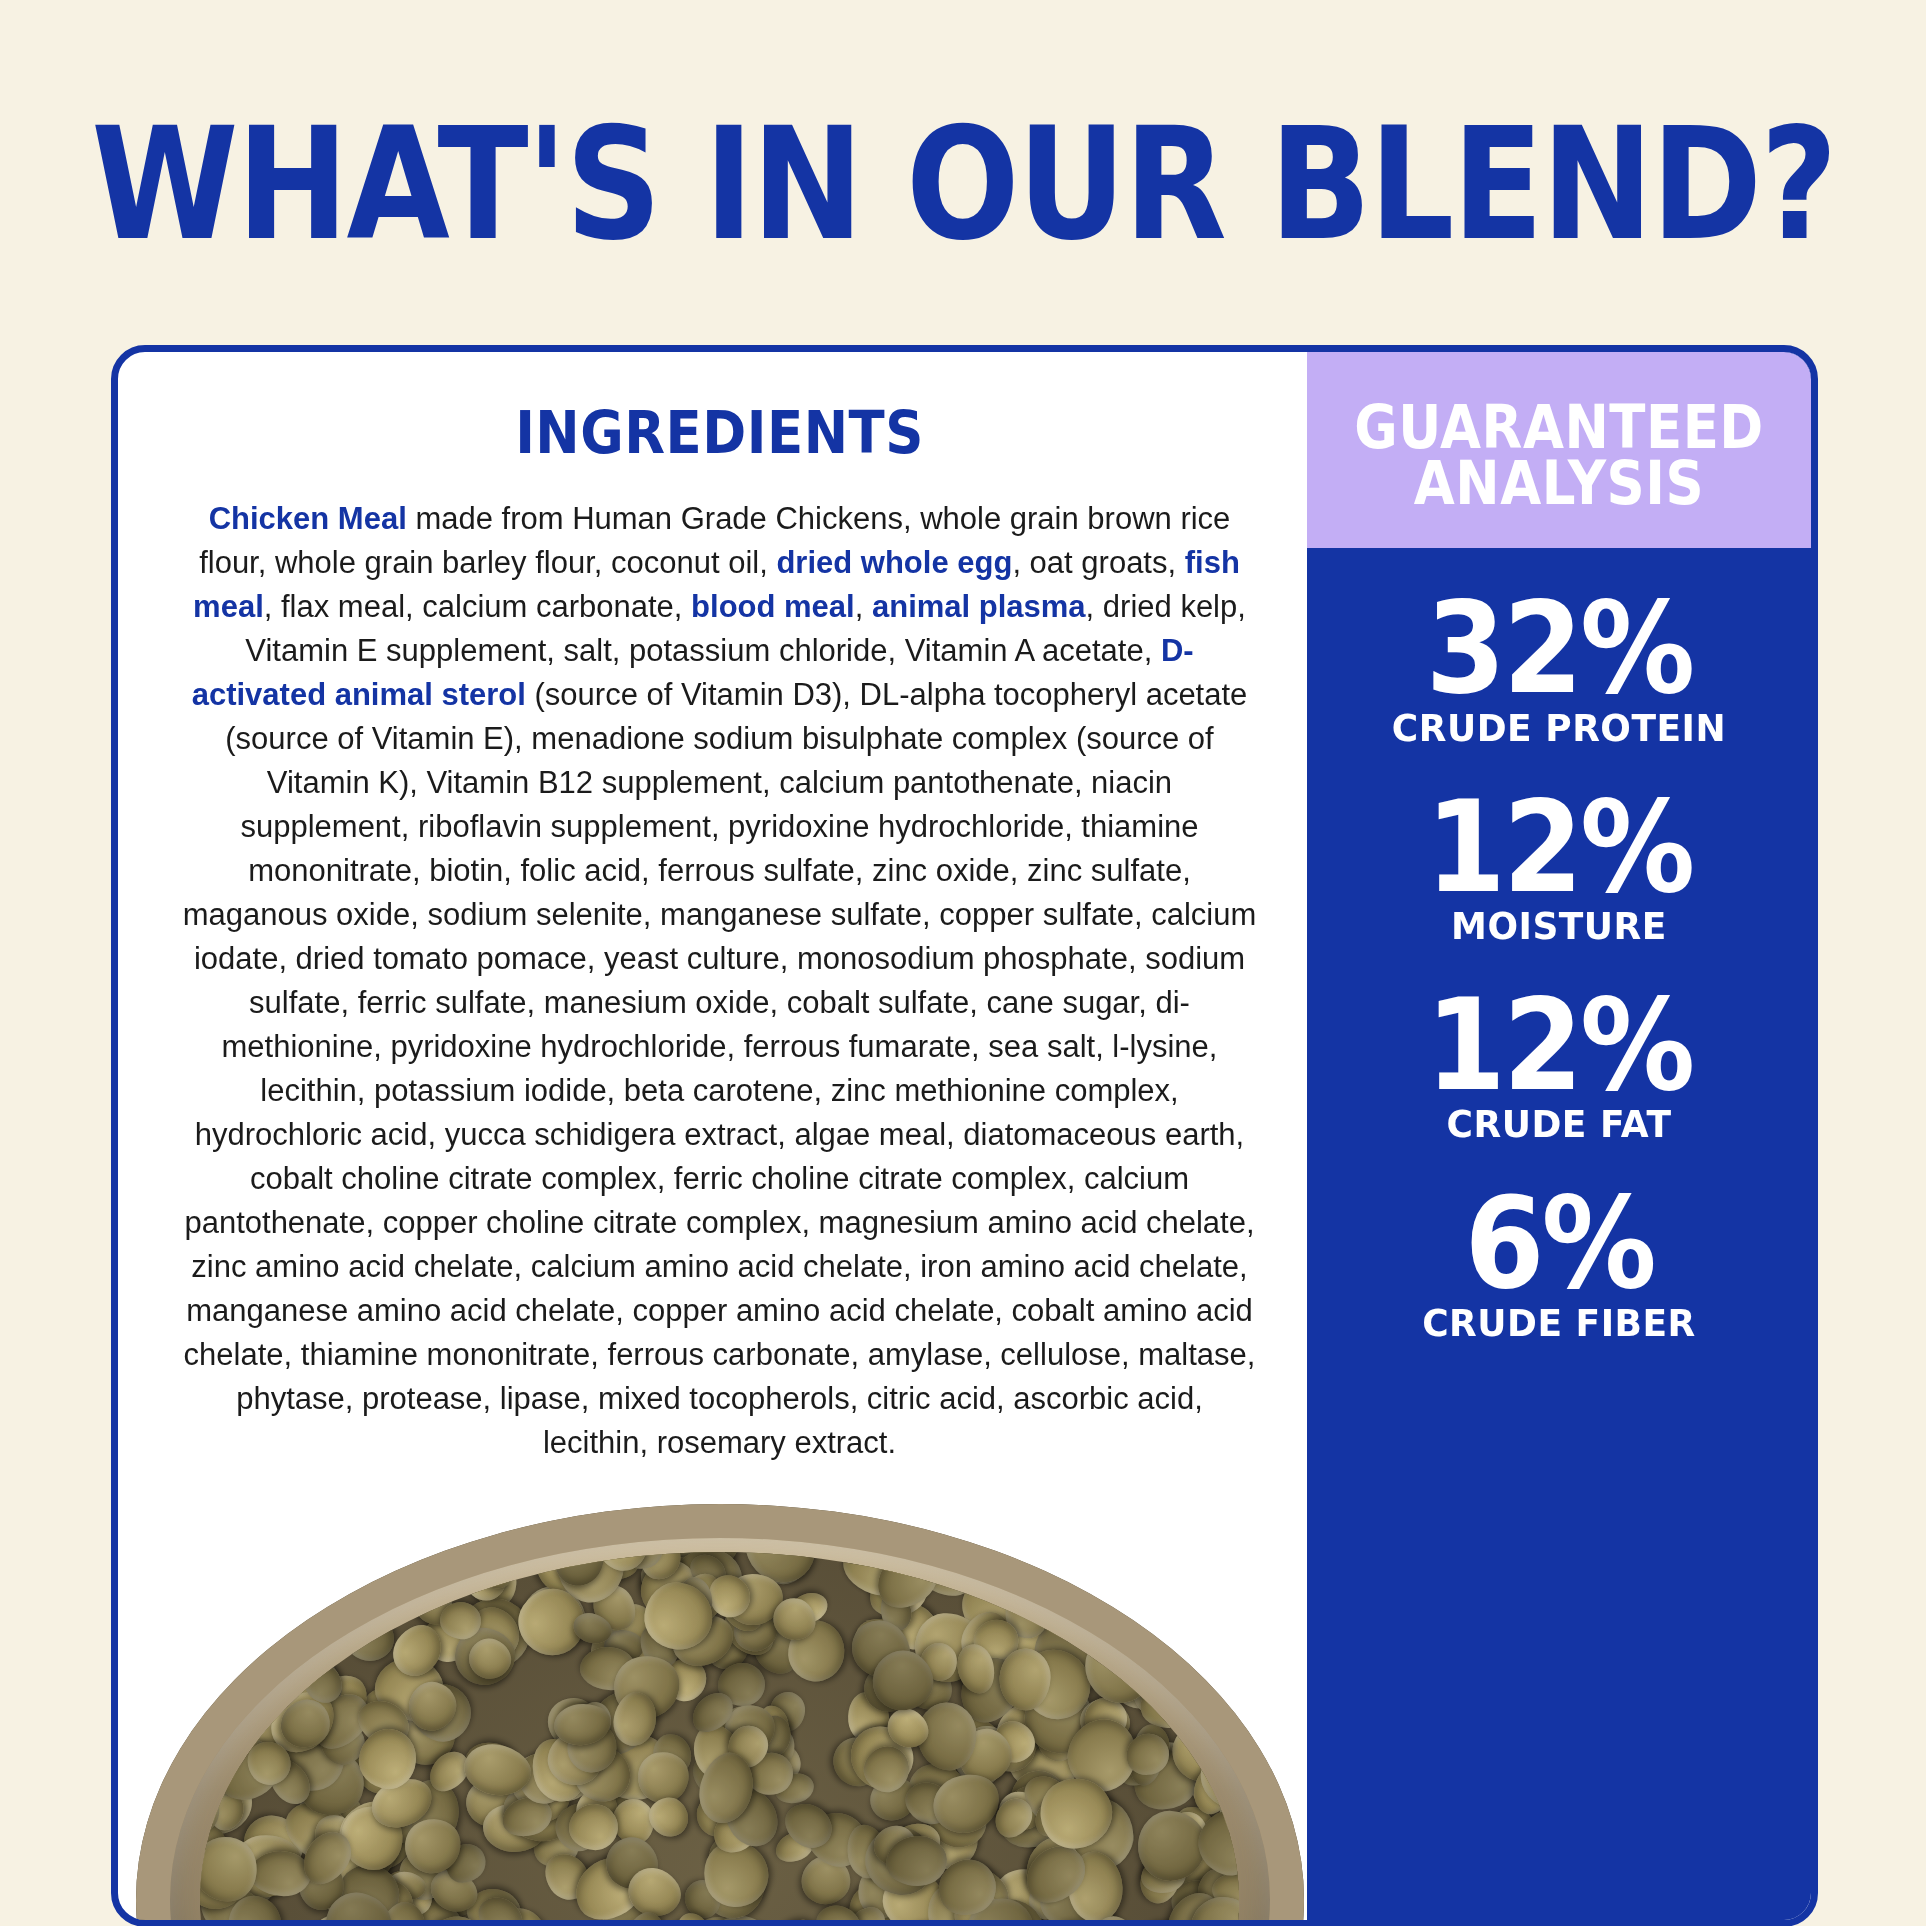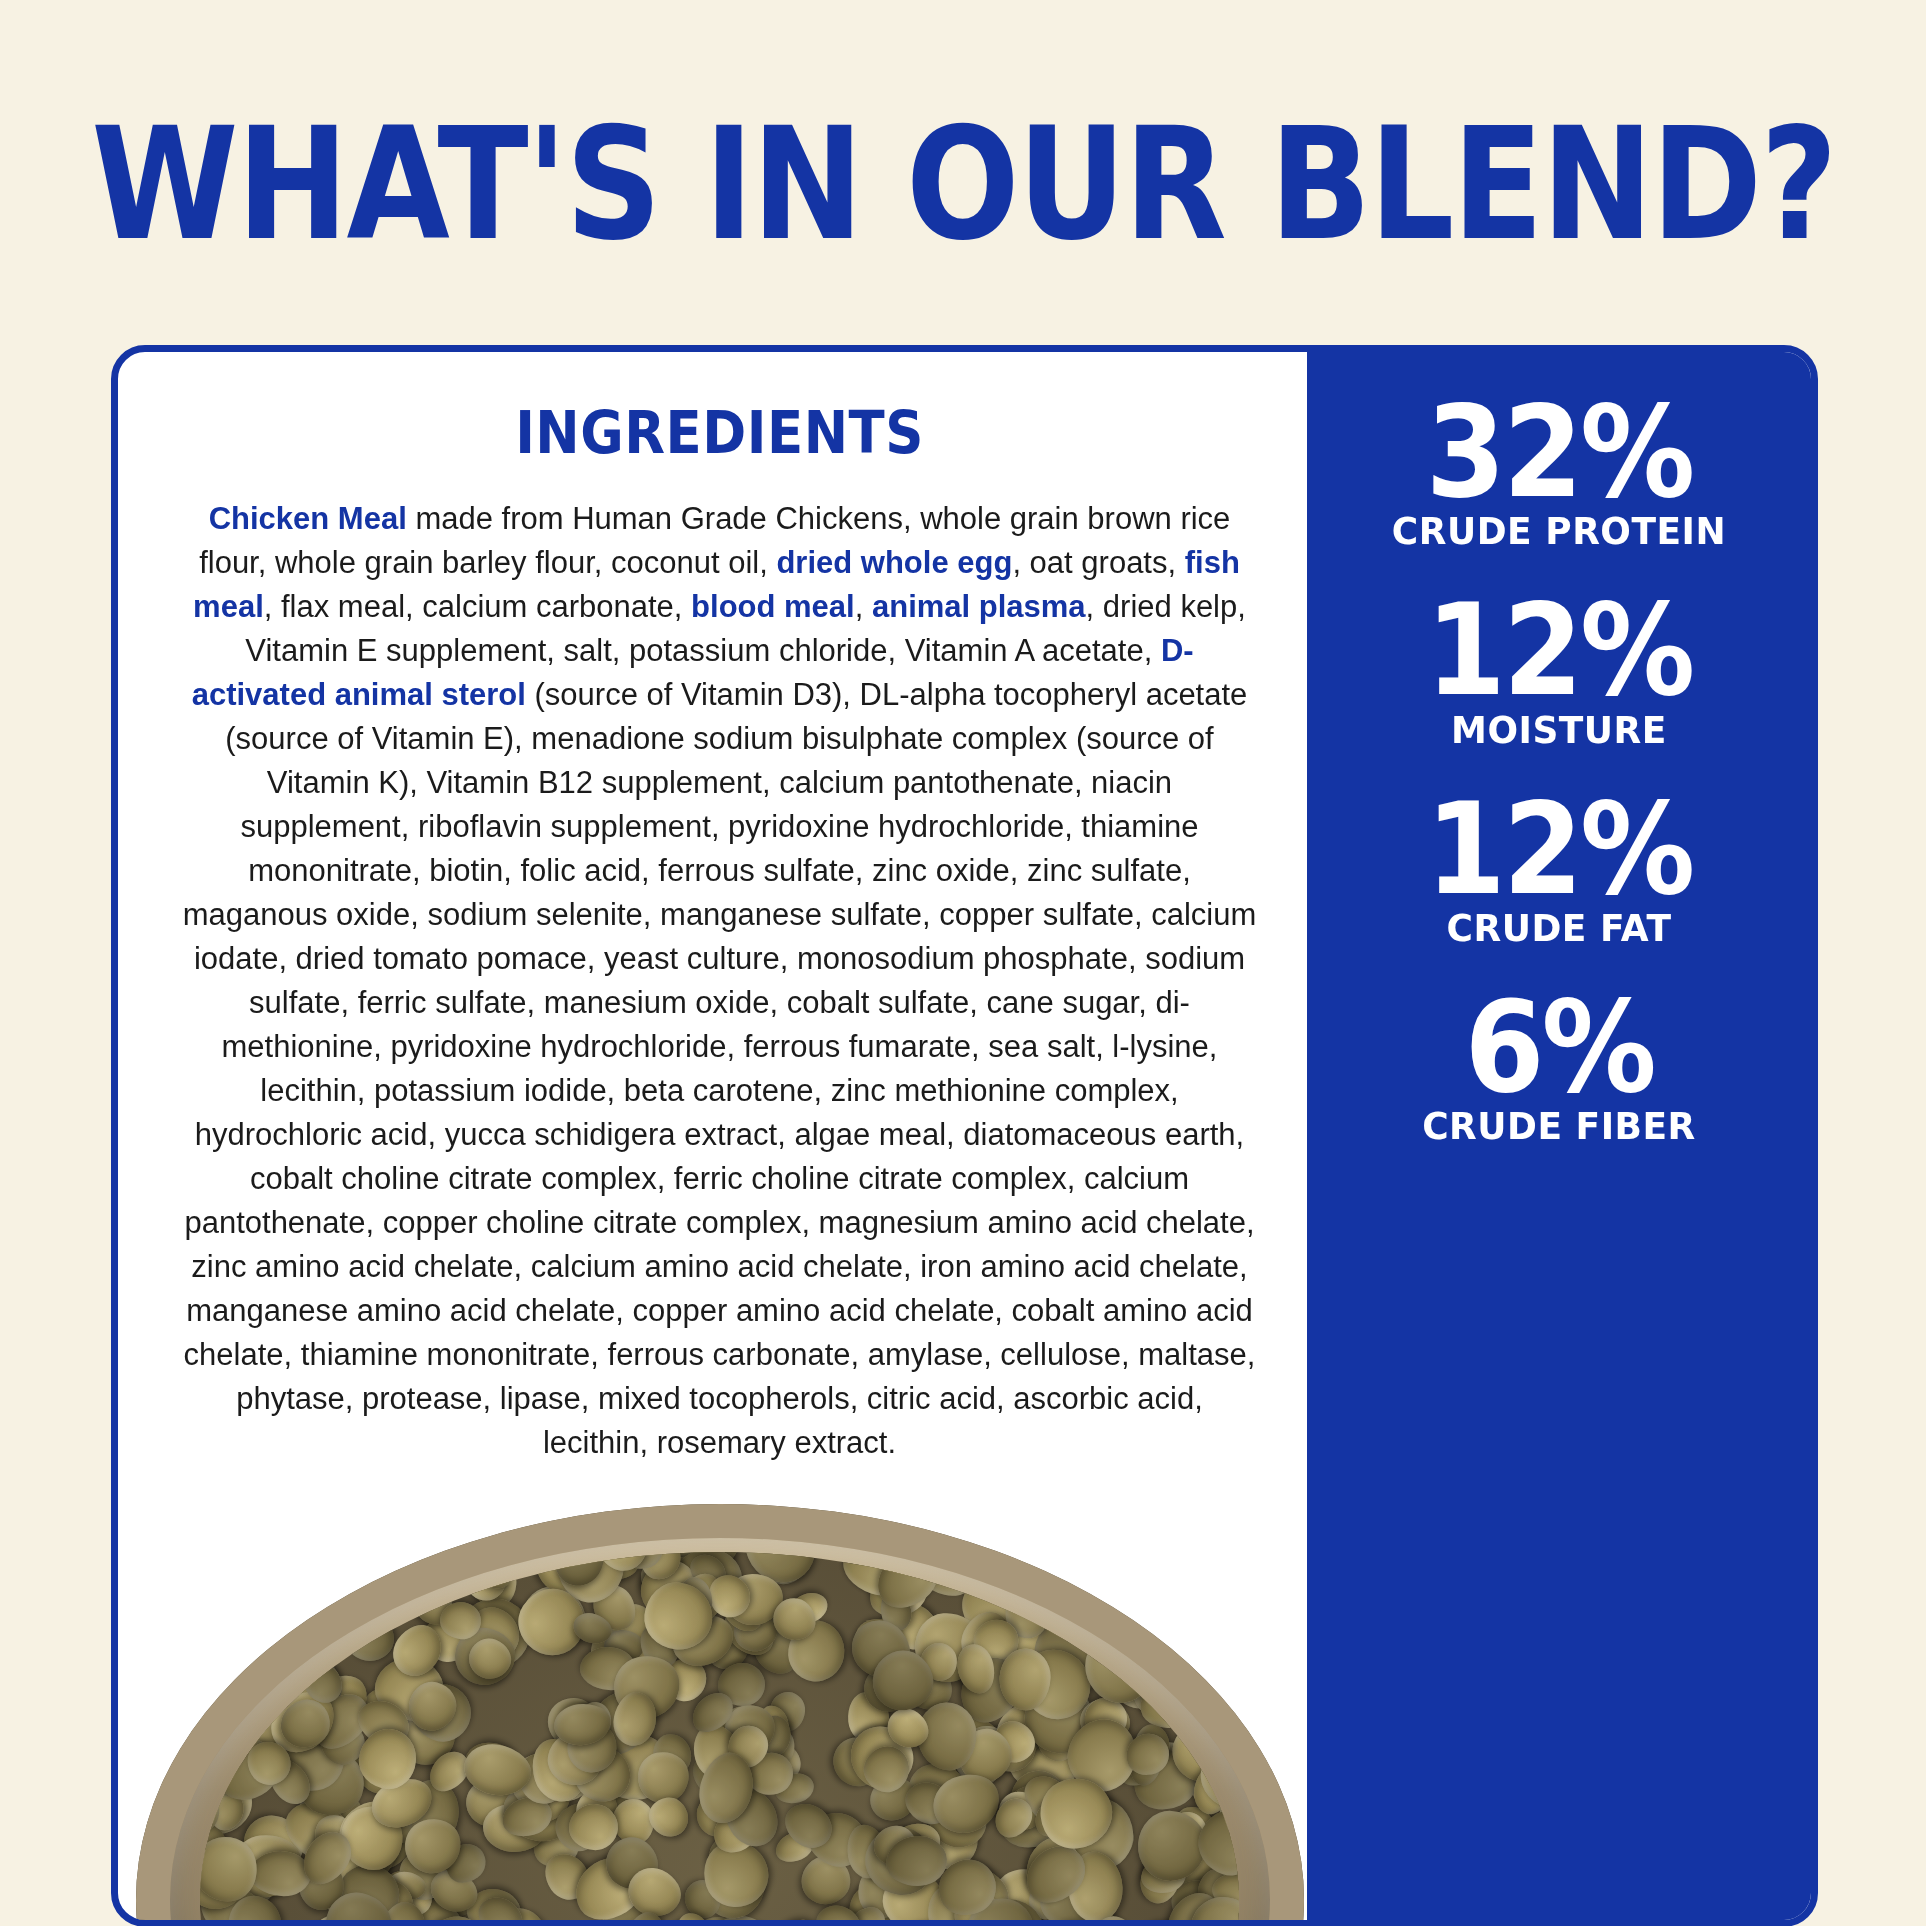--- a/index.html
+++ b/index.html
@@ -553,20 +553,24 @@
             <div class="kibble" style="left: 445px; top: 30px; width: 67px; height: 68px; transform: rotate(276.138deg); filter: brightness(1.11);"></div>
             <div class="kibble" style="left: 688px; top: 371px; width: 70px; height: 74px; transform: rotate(24.7303deg); filter: brightness(0.81);"></div>
             <div class="kibble" style="left: 573px; top: 47px; width: 43px; height: 41px; transform: rotate(46.4397deg); filter: brightness(1.05);"></div>
             <div class="kibble" style="left: 30px; top: 343px; width: 50px; height: 52px; transform: rotate(279.984deg); filter: brightness(0.83);"></div>
             <div class="kibble" style="left: 220px; top: 367px; width: 64px; height: 52px; transform: rotate(143.978deg); filter: brightness(0.9);"></div>
           </div>
       </div>
     </div>
 
     <div class="ga-col">
+      <div class="ga-header">
+        <div class="ga-header-text">GUARANTEED</div>
+        <div class="ga-header-text">ANALYSIS</div>
+      </div>
       <div class="ga-stats">
         <div class="ga-stat">
           <div class="ga-value">32%</div>
           <div class="ga-label">CRUDE PROTEIN</div>
         </div>
         <div class="ga-stat">
           <div class="ga-value">12%</div>
           <div class="ga-label">MOISTURE</div>
         </div>
         <div class="ga-stat">

